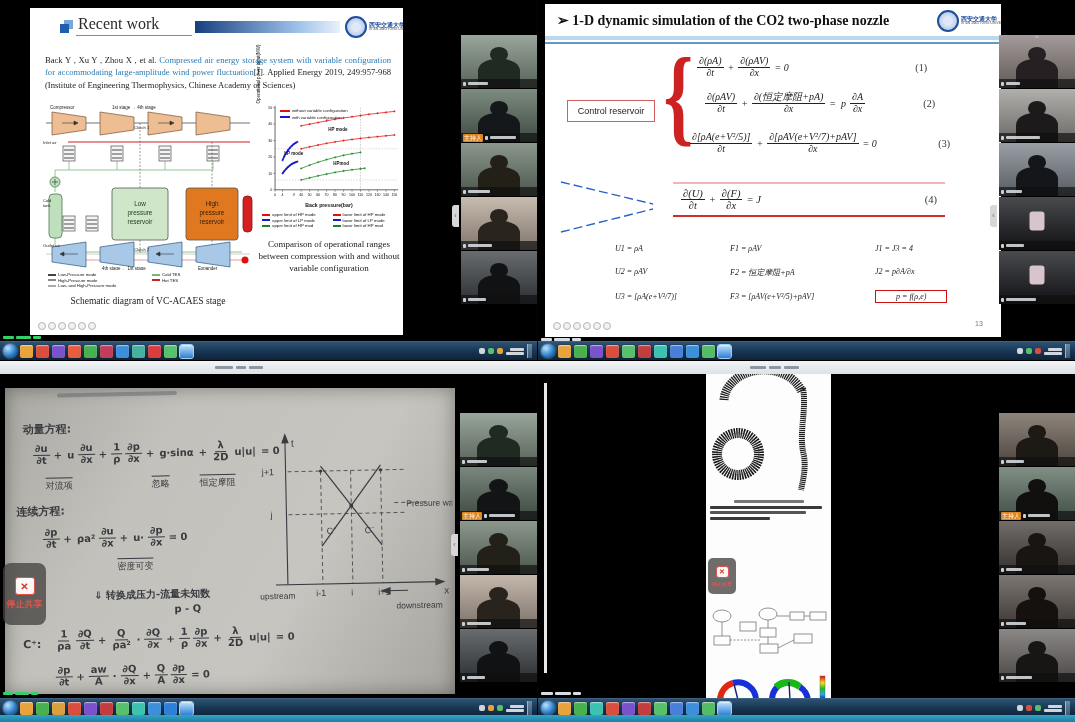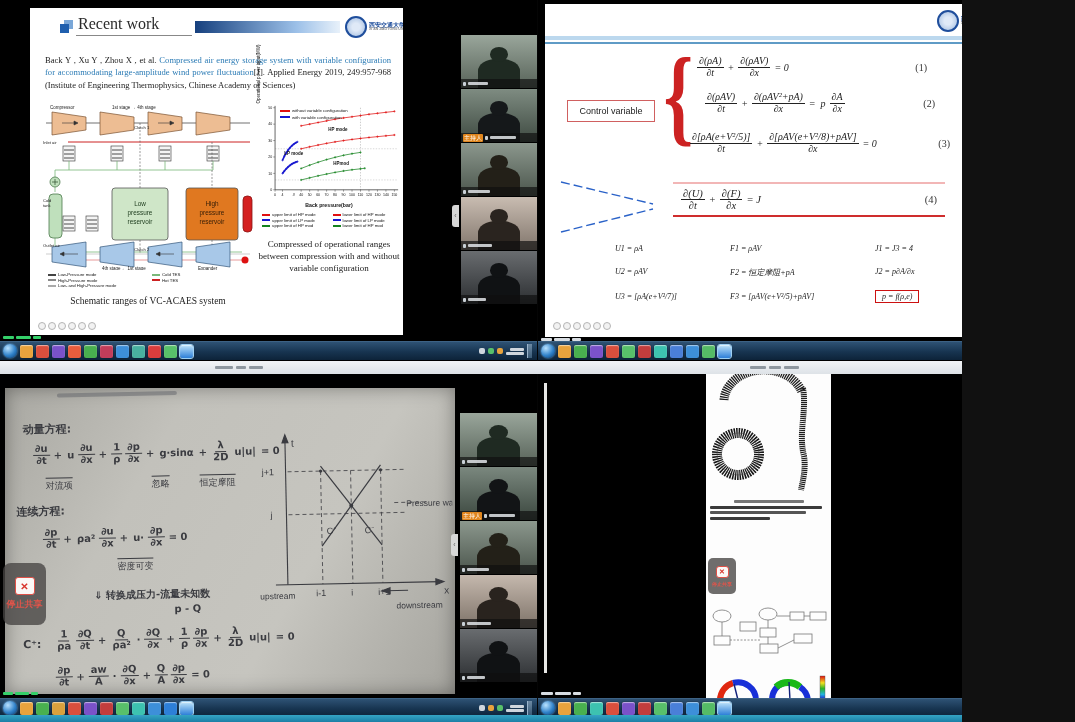--- a/index.html
+++ b/index.html
@@ -1,16 +1,16 @@
 <!DOCTYPE html>
 <html><head>
 <meta charset="utf-8">
 <style>
   html,body{margin:0;padding:0;background:#111}
-  #canvas{position:relative;width:962px;height:722px;background:#050505;overflow:hidden;
+  #canvas{position:relative;width:1075px;height:722px;background:#050505;overflow:hidden;
           font-family:"Liberation Sans",sans-serif;color:#222}
   .abs{position:absolute}
   .quad{position:absolute;background:#000;overflow:hidden}
   .slide{position:absolute;background:#fff;overflow:hidden}
   .serif{font-family:"Liberation Serif",serif}
   .math{font-family:"Liberation Serif",serif;font-style:italic}
   
   .eq{display:flex;align-items:center;gap:3px;white-space:nowrap}
   .eq .tok{padding:0 1px}
   .frac{display:inline-flex;flex-direction:column;align-items:center;line-height:1.05}
@@ -64,21 +64,21 @@
   .legrow{display:flex;align-items:center;gap:2px;font-size:4.3px;color:#111;line-height:1.3}
   .legswatch{width:10px;height:2px;flex:0 0 10px}
   .blegend{display:grid;grid-template-columns:1fr 1fr;gap:0 3px;font-size:4.3px;color:#111}
   .blegend .legswatch{width:8px;flex:0 0 8px}
   
   .q2title{font-family:"Liberation Serif",serif;font-weight:bold;font-size:14px;color:#111}
   .rule1{background:#bcd8ee}.rule2{background:#5f9bc6}
   .ctrlbox{border:1px solid #d06060;color:#222;font-size:9px;display:flex;align-items:center;justify-content:center}
   .brace{color:#cc2222;font-family:"Liberation Serif",serif;font-weight:bold}
   .eq4band{border-top:2px solid #f2b6b6;border-bottom:2px solid #cf2d2d;background:#fff;display:flex;align-items:center;padding:4px 8px}
-  .redbox{border:1.5px solid #cc1111;padding:1px 6px}
+  .redbox{border:1.5px solid #cc1111;padding:1px 20px}
   .defcell{font-size:8px}
   
   .paper{position:absolute;background:linear-gradient(120deg,#a9a8a2,#c2c1bb 30%,#c6c5bf 65%,#a5a49e);
          box-shadow:inset 0 0 18px rgba(0,0,0,.35)}
   .ink{color:#3a3b40}
   .hw{font-family:"DejaVu Sans",sans-serif}
   .stopbtn{position:absolute;background:rgba(70,68,66,.78);border-radius:8px;display:flex;flex-direction:column;
            align-items:center;justify-content:center;gap:3px}
   .stopx{background:#fbf8f6;border:1.5px solid #e05148;border-radius:3px;color:#d8352c;font-weight:bold;
          display:flex;align-items:center;justify-content:center}
@@ -237,21 +237,21 @@
         </div>
           <div class="legrow">
           <span class="legswatch" style="background: rgb(204, 34, 34);"></span>
           <span>Hot TES</span>
         </div>
           <div class="legrow">
           <span class="legswatch" style="background: rgb(170, 170, 170);"></span>
           <span>Low- and High-Pressure mode</span>
         </div>
         </div>
-      <div class="abs serif" style="left:12px;top:288px;width:212px;text-align:center;font-size:9.5px;color:#222">Schematic ranges of VC-ACAES system</div>
+      <div class="abs serif" style="left:12px;top:288px;width:212px;text-align:center;font-size:9.5px;color:#222">Schematic diagram of VC-ACAES stage</div>
 
       <div class="abs" style="left:228px;top:96px;width:142px;height:215px">
         <div class="abs" style="left:-2px;top:20px;width:100px;transform:rotate(-90deg);transform-origin:0 0;font-size:4.5px;text-align:center;color:#111">Operational power input(MW)</div>
         <svg id="opchart" class="abs" style="left:4px;top:0;width:138px;height:97px" viewBox="0 0 148 104">
             <line x1="14" y1="48" x2="146" y2="48" stroke="#999" stroke-width="0.4" stroke-dasharray="1.5,1.5"></line>
             <line x1="14" y1="81.44" x2="146" y2="81.44" stroke="#999" stroke-width="0.4" stroke-dasharray="1.5,1.5"></line>
             <line x1="105.63636363636363" y1="4" x2="105.63636363636363" y2="92" stroke="#777" stroke-width="0.4" stroke-dasharray="1.5,1.5"></line>
             <line x1="14" y1="92" x2="146" y2="92" stroke="#333" stroke-width="0.8"></line>
             <line x1="14" y1="92" x2="14" y2="2" stroke="#333" stroke-width="0.8"></line>
             <polyline points="42.0,23.4 51.1,21.6 60.2,19.8 69.3,18.1 78.4,16.3 87.5,14.9 96.5,13.7 105.6,12.4 114.7,11.0 123.8,10.0 132.9,8.9 142.0,7.9" fill="none" stroke="#e01010" stroke-width="0.8"></polyline>
@@ -455,21 +455,21 @@
           </div>
             <div class="legrow">
             <span class="legswatch" style="background: rgb(21, 131, 31);"></span>
             <span>upper limit of HP mod</span>
           </div>
             <div class="legrow">
             <span class="legswatch" style="background: rgb(21, 131, 31);"></span>
             <span>lower limit of HP mod</span>
           </div>
           </div>
-        <div class="abs serif" style="left:0;top:134px;width:142px;text-align:center;font-size:9px;line-height:1.35;color:#222">Compressed of operational ranges between compression with and without variable configuration</div>
+        <div class="abs serif" style="left:0;top:134px;width:142px;text-align:center;font-size:9px;line-height:1.35;color:#222">Comparison of operational ranges between compression with and without variable configuration</div>
       </div>
       <div class="abs navdots" style="left:8px;top:314px">
           <i></i>
           <i></i>
           <i></i>
           <i></i>
           <i></i>
           <i></i>
         </div>
     </div>
@@ -555,60 +555,64 @@
             <span class="tbar" style="width:14px"></span>
             <span class="tbar" style="width:18px"></span>
           </span>
         <span class="peek"></span>
       </span>
     </div>
   </div>
 
   <div class="quad" id="q2" style="left:538px;top:0;width:537px;height:361px">
     <div class="slide" style="left:7px;top:4px;width:456px;height:333px">
+      <div class="abs q2title" style="left:12px;top:8px">
+        <span>➢</span>
+        <span>1-D dynamic simulation of the CO2 two-phase nozzle</span>
+      </div>
       <div class="abs rule1" style="left:0;top:32px;width:456px;height:4px"></div>
       <div class="abs rule2" style="left:0;top:38px;width:456px;height:1.5px"></div>
       <div class="abs logo" style="left:392px;top:6px">
         <div class="logocirc"></div>
         <div class="logotext">
             <div>西安交通大学</div>
             <div style="font-size:3.5px;color:#888">XI'AN JIAOTONG UNIVERSITY</div>
           </div>
       </div>
-      <div class="abs ctrlbox" style="left:22px;top:96px;width:86px;height:20px">Control variable</div>
+      <div class="abs ctrlbox" style="left:22px;top:96px;width:86px;height:20px">Control reservoir</div>
       <div class="abs brace" style="left:112px;top:38px;font-size:108px;line-height:1;transform:scaleX(0.7)">{</div>
       <div class="abs eq math" style="left:152px;top:52px;width:230px;font-size:10px">
           <span style="display:contents"><span class="frac">
               <span class="num">∂(ρA)</span>
               <span class="den">∂t</span>
             </span><span class="tok">+</span><span class="frac">
               <span class="num">∂(ρAV)</span>
               <span class="den">∂x</span>
             </span><span class="tok">= 0</span></span>
           <span class="eqnum">(1)</span>
         </div>
       <div class="abs eq math" style="left:160px;top:88px;width:230px;font-size:10px">
           <span style="display:contents"><span class="frac">
               <span class="num">∂(ρAV)</span>
               <span class="den">∂t</span>
             </span><span class="tok">+</span><span class="frac">
-              <span class="num">∂(ρAV²+pA)</span>
+              <span class="num">∂(恒定摩阻+pA)</span>
               <span class="den">∂x</span>
             </span><span class="tok">=</span><span class="tok">p</span><span class="frac">
               <span class="num">∂A</span>
               <span class="den">∂x</span>
             </span></span>
           <span class="eqnum">(2)</span>
         </div>
       <div class="abs eq math" style="left:145px;top:128px;width:260px;font-size:10px">
           <span style="display:contents"><span class="frac">
               <span class="num">∂[ρA(e+V²/5)]</span>
               <span class="den">∂t</span>
             </span><span class="tok">+</span><span class="frac">
-              <span class="num">∂[ρAV(e+V²/8)+pAV]</span>
+              <span class="num">∂[ρAV(e+V²/7)+pAV]</span>
               <span class="den">∂x</span>
             </span><span class="tok">= 0</span></span>
           <span class="eqnum">(3)</span>
         </div>
       <svg class="abs" style="left:8px;top:172px" width="110" height="60" viewBox="0 0 110 60">
         <line x1="8" y1="6" x2="100" y2="28" stroke="#2a62c8" stroke-width="1.4" stroke-dasharray="9,4"></line>
         <line x1="8" y1="56" x2="100" y2="33" stroke="#2a62c8" stroke-width="1.4" stroke-dasharray="9,4"></line>
       </svg>
       <div class="abs eq4band eq math" style="left:128px;top:178px;width:256px;font-size:10.5px">
         <span style="display:contents"><span class="frac">

